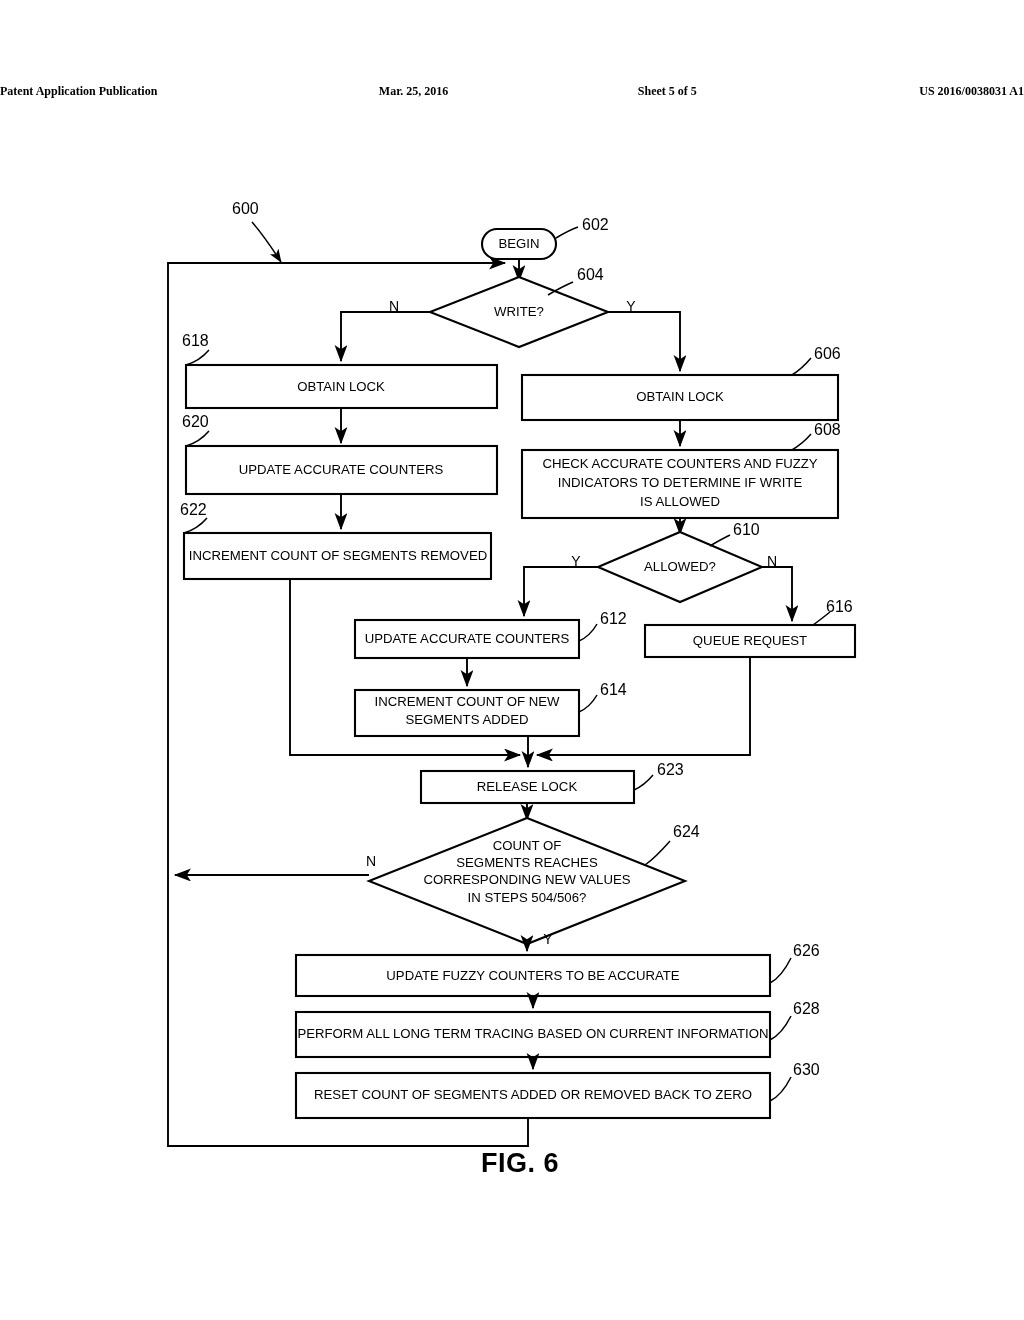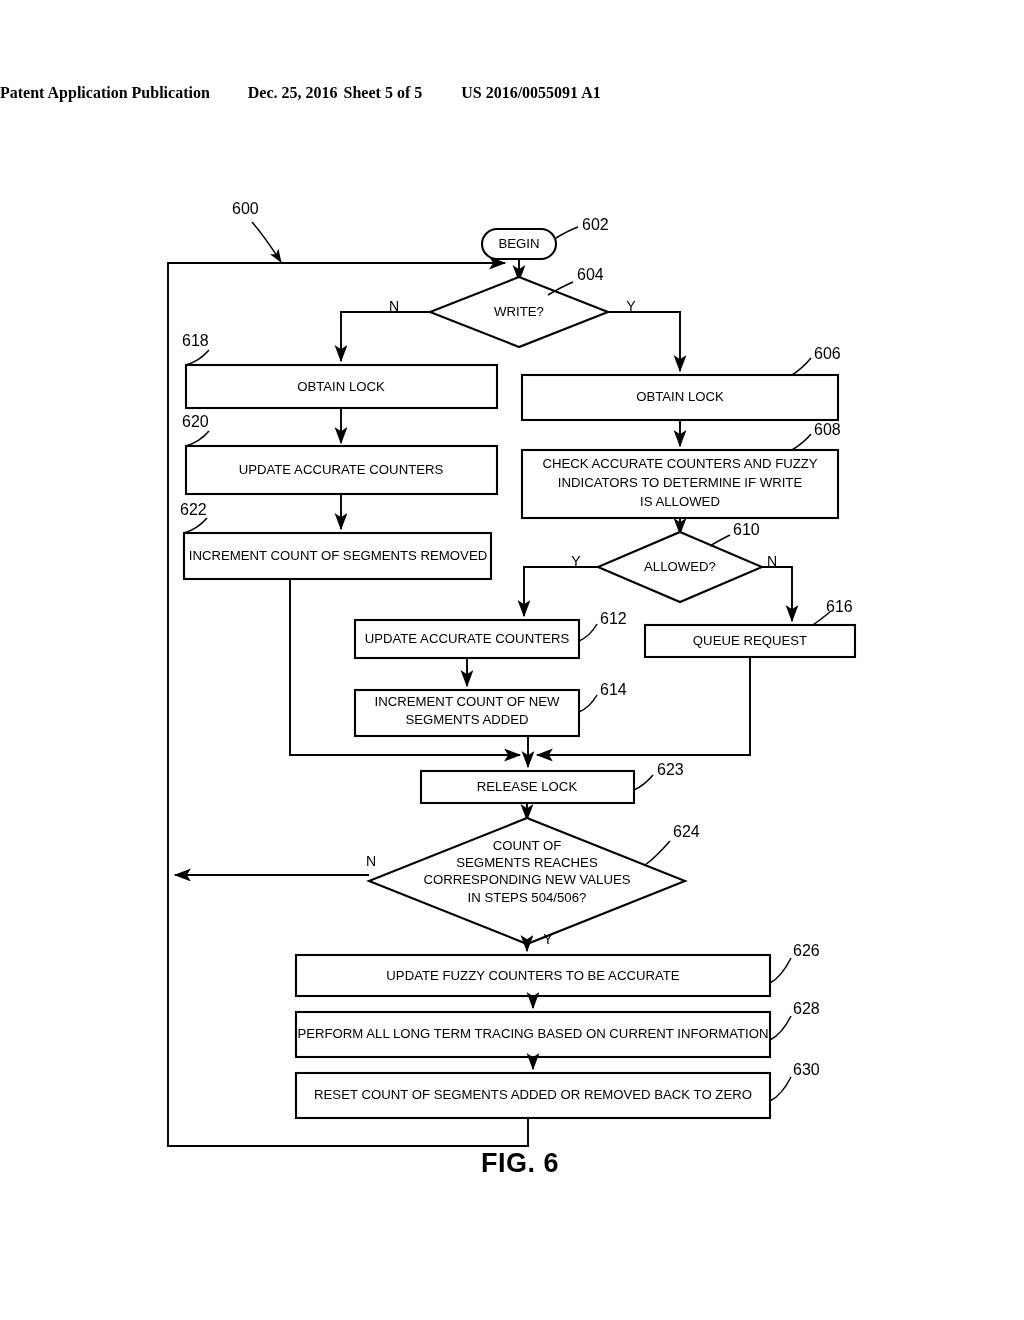--- a/index.html
+++ b/index.html
@@ -19,25 +19,25 @@
     width: 1024px;
     height: 1320px;
     background: #ffffff;
   }
   .header {
     position: absolute;
     top: 84px;
     left: 0;
     width: 1024px;
     display: flex;
-    justify-content: flex-start;
+    justify-content: space-between;
     align-items: baseline;
     font-family: "Liberation Serif", serif;
     font-weight: bold;
-    font-size: 16px;
+    font-size: 12px;
     color: #000000;
     letter-spacing: 0px;
   }
   .header .seg-pub { margin-right: 38px; }
   .header .seg-date { margin-right: 6px; }
   .header .seg-sheet { margin-right: 39px; }
   .header .seg-num { }
   svg.flow {
     position: absolute;
     top: 0;
@@ -87,23 +87,23 @@
     stroke-width: 1.5;
   }
 </style>
 </head>
 <body>
 
 <div id="page">
 
   <div class="header">
     <span class="seg-pub">Patent Application Publication</span>
-    <span class="seg-date">Dec. 25, 2016</span>
+    <span class="seg-date">Mar. 25, 2016</span>
     <span class="seg-sheet">Sheet 5 of 5</span>
-    <span class="seg-num">US 2016/0055091 A1</span>
+    <span class="seg-num">US 2016/0038031 A1</span>
   </div>
 
   <svg class="flow" viewBox="0 0 1024 1320">
     <defs>
       <marker id="arrow" markerWidth="10" markerHeight="10" refX="8.4" refY="3.4" orient="auto" markerUnits="strokeWidth">
         <path d="M0,0 L9,3.4 L0,6.8 L2.2,3.4 z" fill="#000000"></path>
       </marker>
     </defs>
 
     <g>

